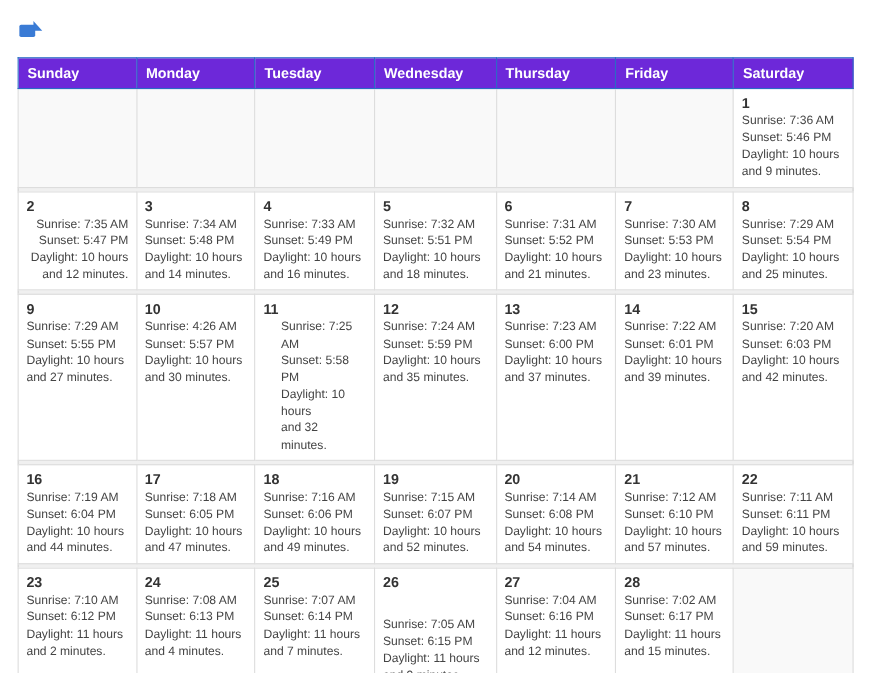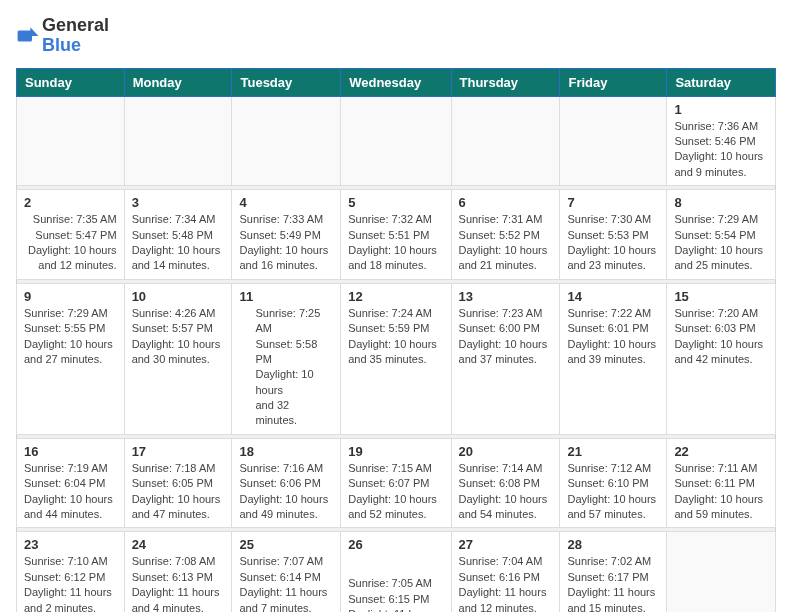--- a/index.html
+++ b/index.html
@@ -51,21 +51,21 @@
     .location {
       font-size: 14px;
       color: #555;
     }
     .calendar {
       width: 100%;
       border-collapse: collapse;
       border: 1px solid #ccc;
     }
     .calendar th {
-      background-color: #0f766e;
+      background-color: #6d28d9;
       color: white;
       text-align: left;
       padding: 6px 8px;
       font-size: 13px;
       font-weight: bold;
       border: 1px solid #2a6bc5;
     }
     .calendar td {
       vertical-align: top;
       padding: 5px 7px;
@@ -100,24 +100,20 @@
   </style>
 </head>
 <body>
 
 <div class="header">
   <div class="logo">
     <svg class="logo-icon" viewBox="0 0 30 30">
       <rect x="2" y="8" width="18" height="14" rx="2" fill="#3a7bd5"></rect>
       <polygon points="18,4 28,15 18,15" fill="#3a7bd5"></polygon>
     </svg>
-    <div class="logo-text">
-      <span class="logo-general">General</span>
-      <span class="logo-blue">Blue</span>
-    </div>
   </div>
 </div>
 
 <table class="calendar">
   <thead>
     <tr>
     <th>Sunday</th>
         <th>Monday</th>
         <th>Tuesday</th>
         <th>Wednesday</th>

